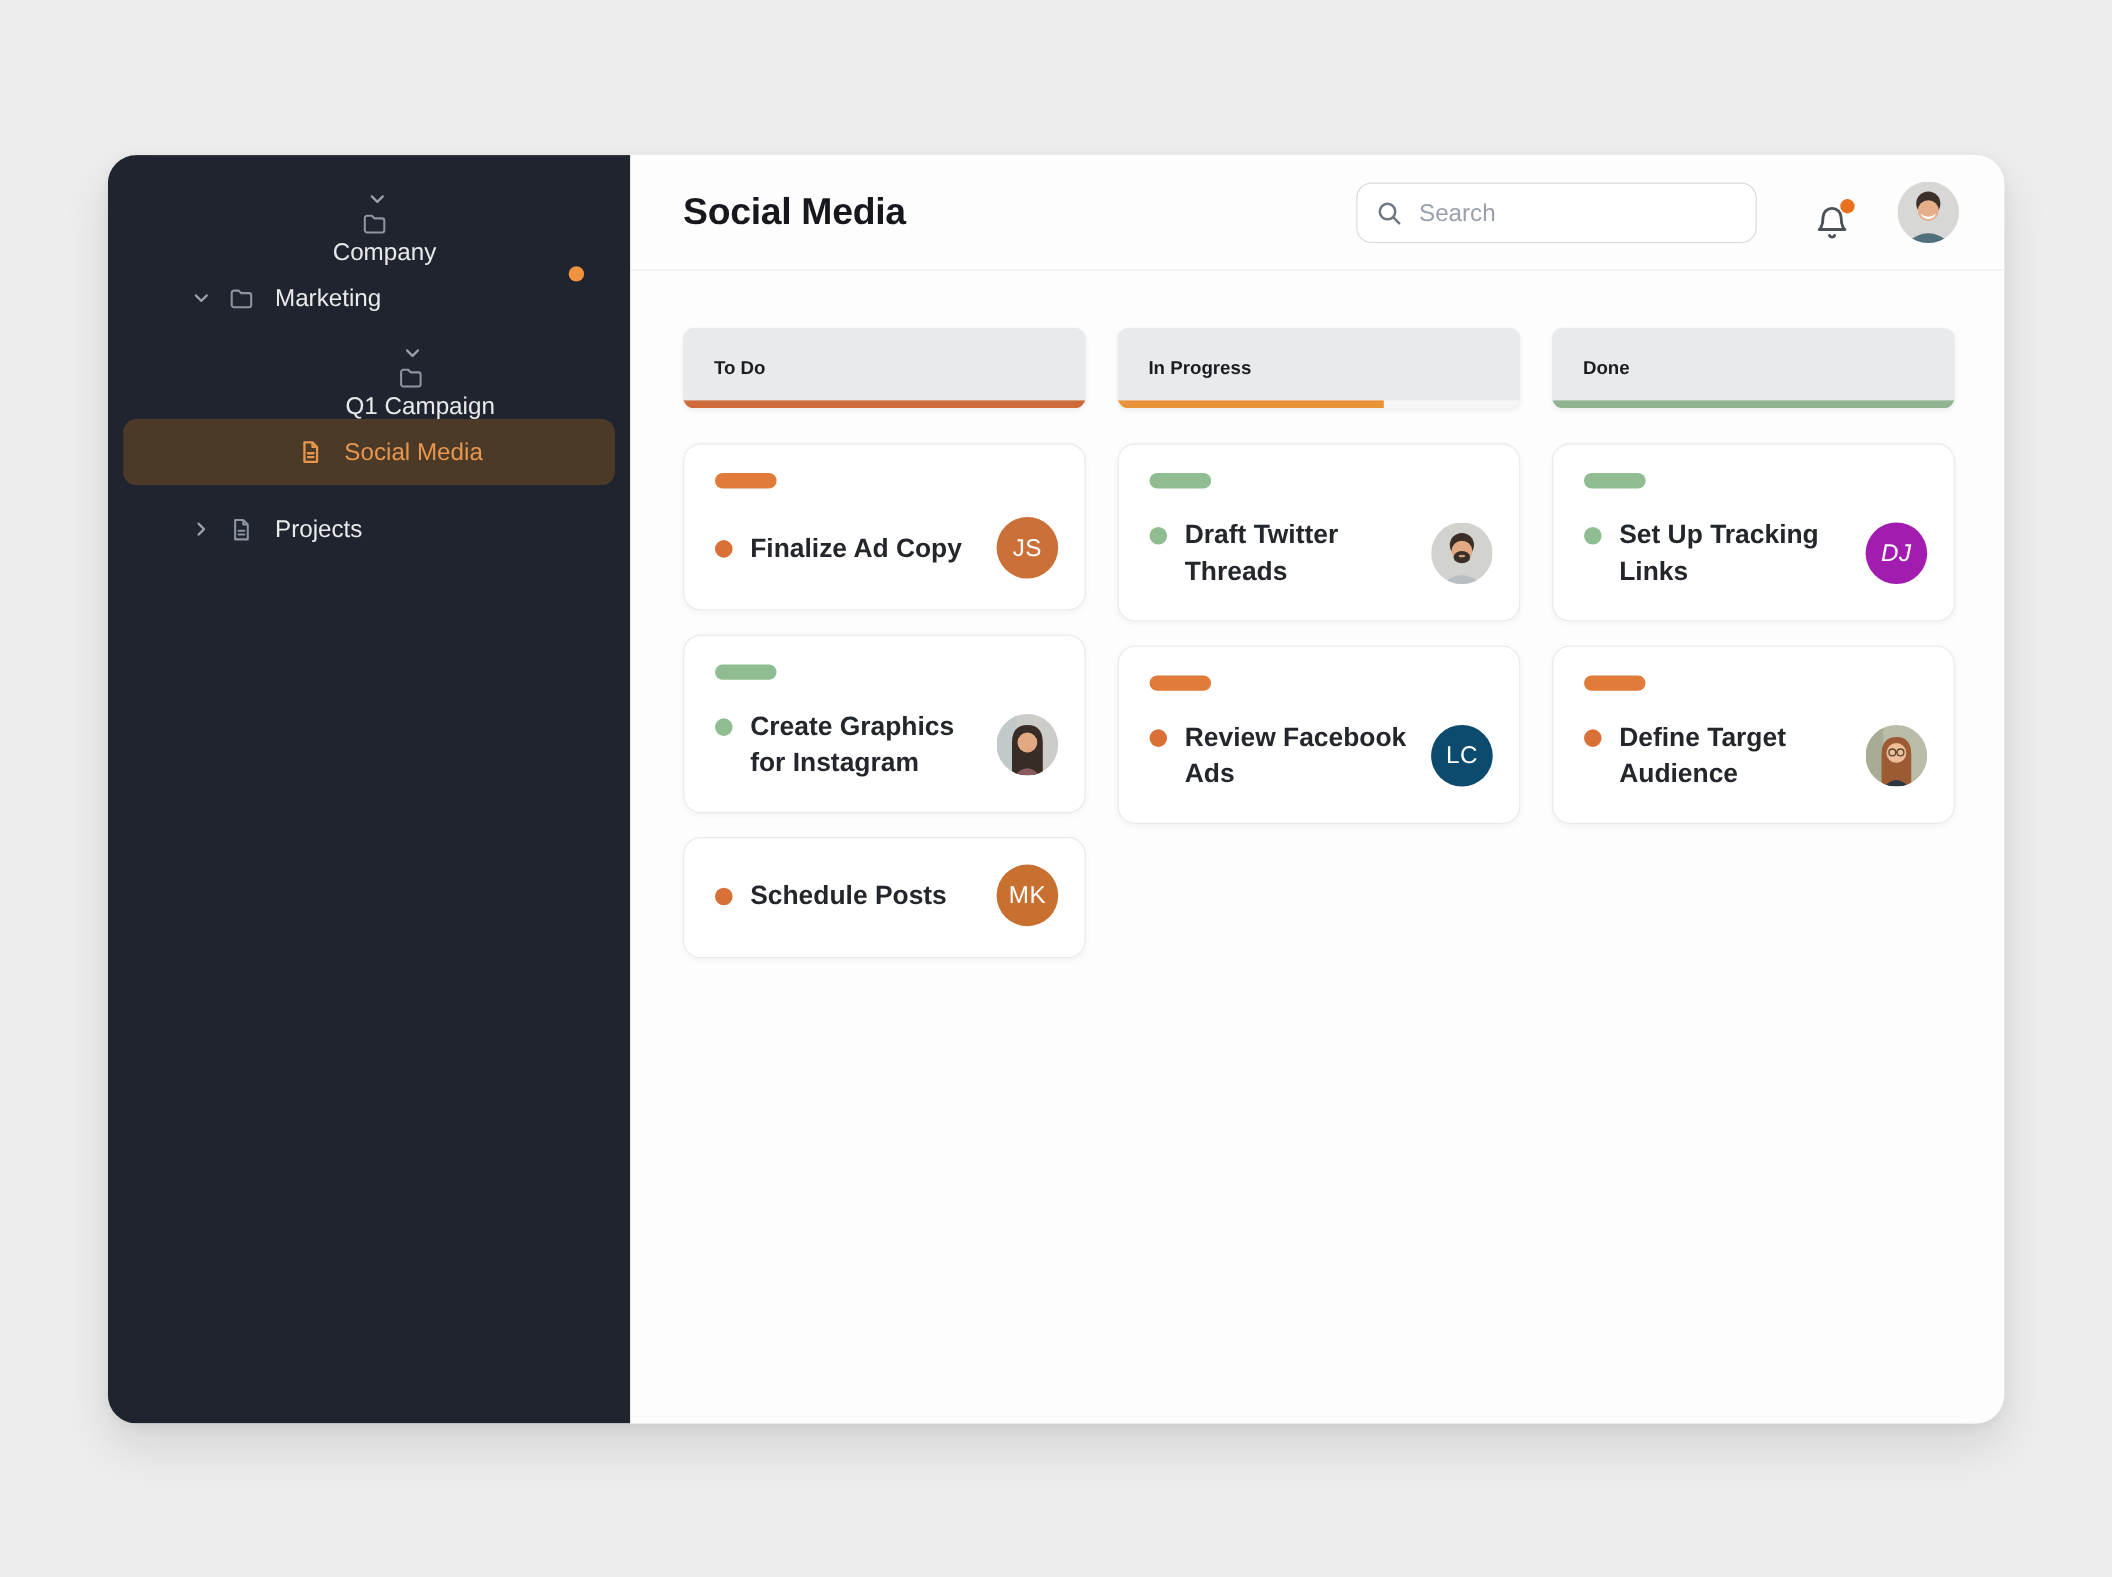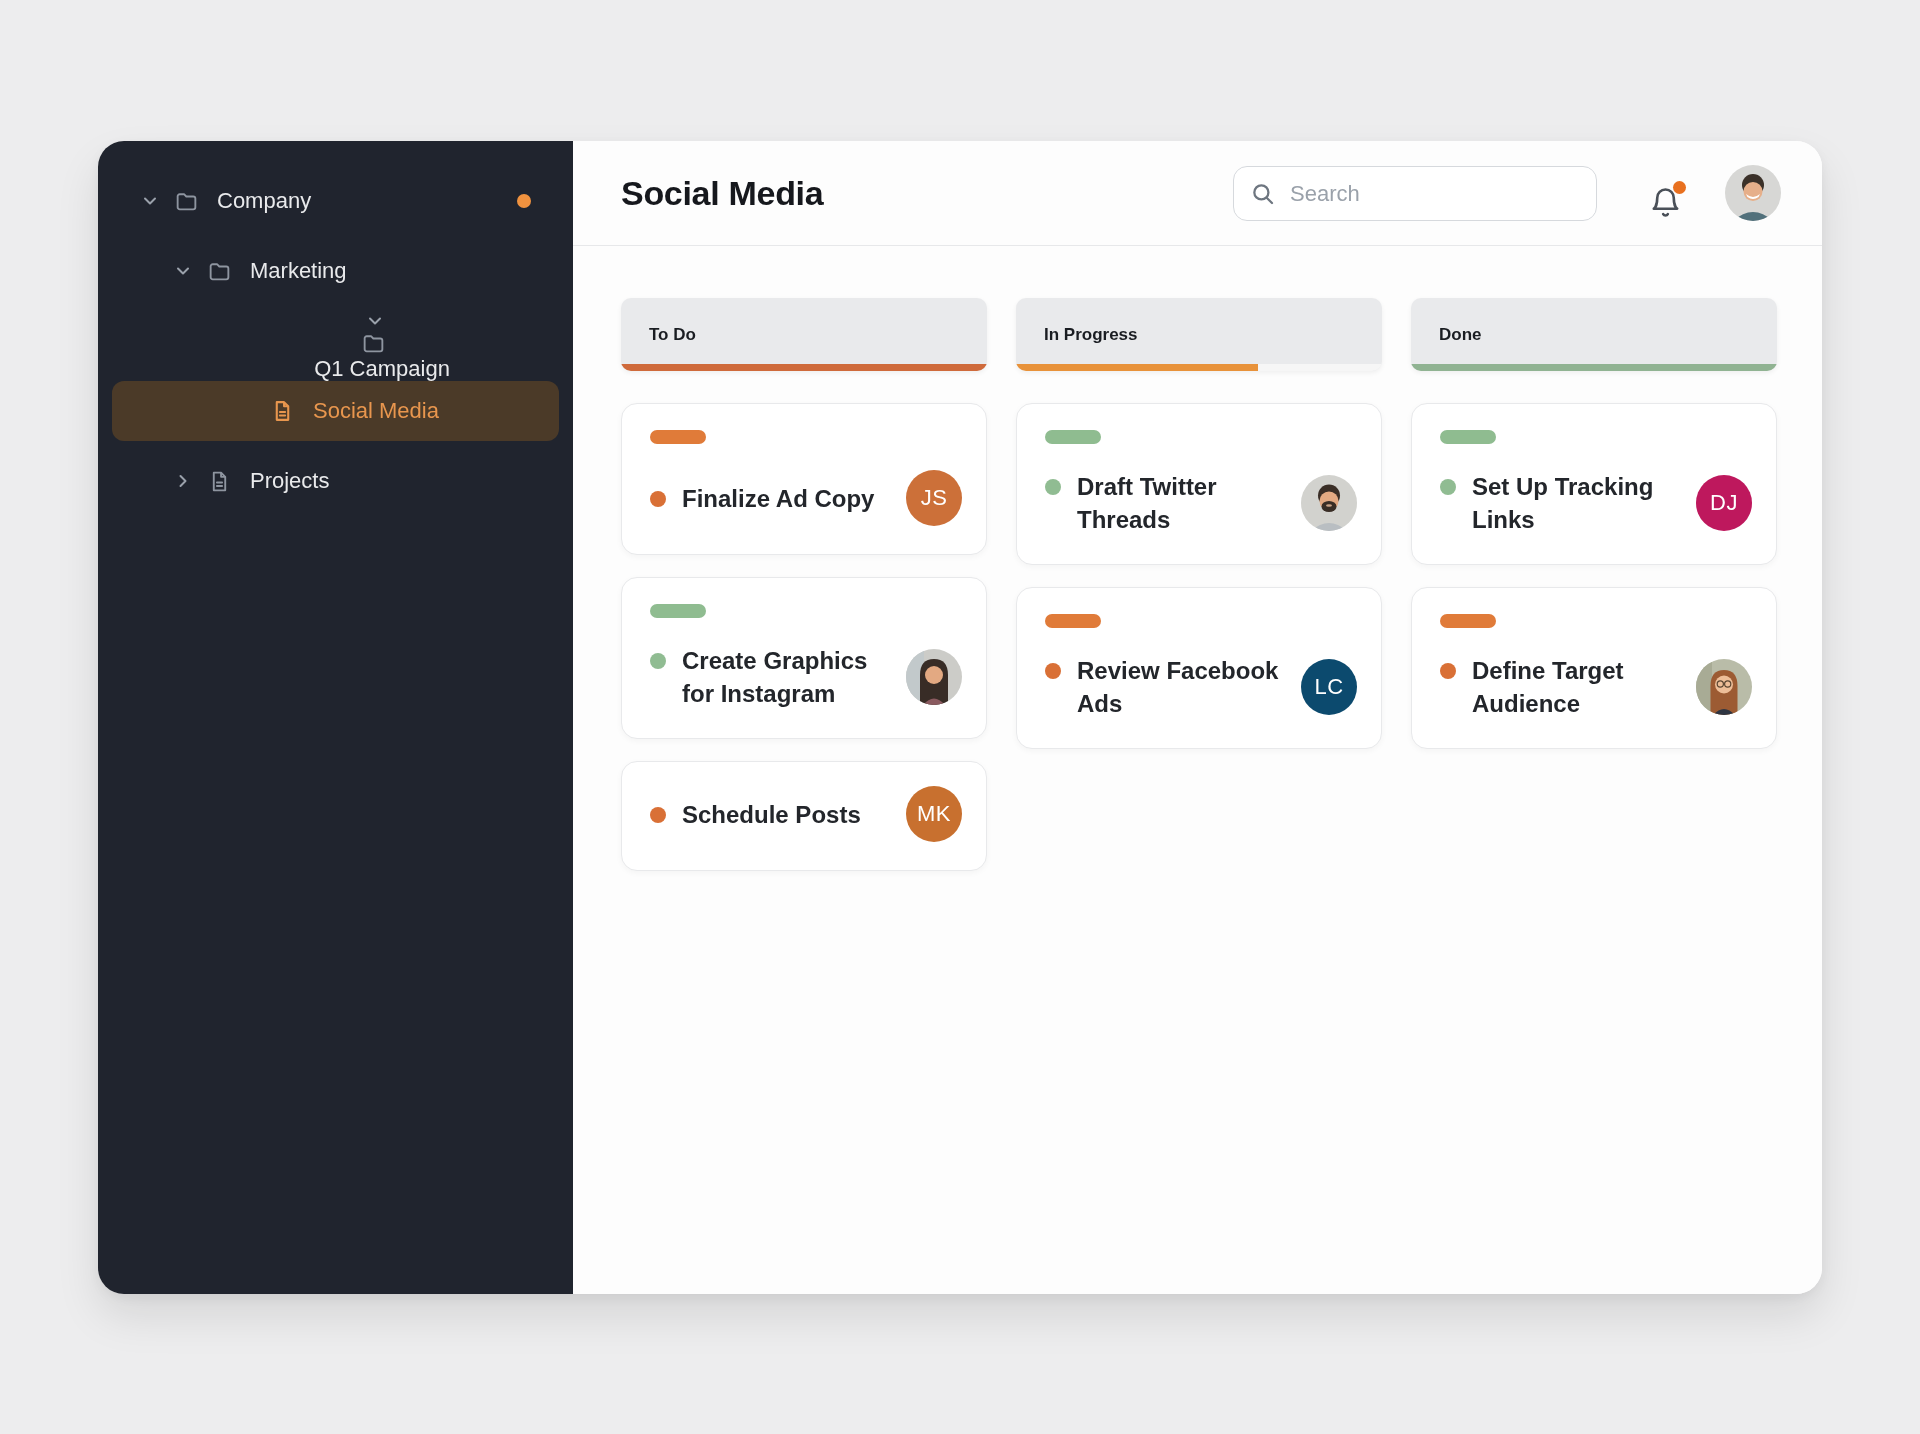--- a/index.html
+++ b/index.html
@@ -25,21 +25,21 @@
   }
   .tree-row {
     height:60px; margin:0 14px 10px 14px;
     display:flex; align-items:center;
     border-radius:12px;
     color:#e9eaec; font-size:22px;
     cursor:default;
   }
   .tree-row .chev { width:20px; height:20px; margin-right:14px; flex-shrink:0; display:flex; align-items:center; justify-content:center; }
   .tree-row .t-icon { width:25px; height:25px; margin-right:18px; flex-shrink:0; display:flex; align-items:center; justify-content:center; }
-  .row-company   { padding-left:28px; }
+  .row-company   { padding-left:28px;flex-direction:column; }
   .row-marketing { padding-left:61px; }
   .row-q1        { padding-left:93px;flex-direction:column; }
   .row-social    { padding-left:158px; background:#4b3a28; color:#e8964e; }
   .row-projects  { padding-left:61px; }
   .badge-dot {
     width:14px; height:14px; border-radius:50%;
     background:#f0923f; margin-left:auto; margin-right:28px; flex-shrink:0;
   }
   
   .main { flex:1; display:flex; flex-direction:column; background:#fdfdfd; }
@@ -325,21 +325,21 @@
           </div>
         </div>
 
         <div class="card">
           <div class="card-tag" style="background: rgb(143, 188, 144);"></div>
           <div class="card-row">
             <div class="card-left">
               <span class="status-dot" style="background: rgb(144, 188, 146);"></span>
               <span class="card-title">Set Up Tracking Links</span>
             </div>
-            <span class="assignee" style="background: #be185d;">
+            <span class="assignee" style="background: #a21caf; font-style: italic;">
               <span>DJ</span>
             </span>
           </div>
         </div>
 
         <div class="card">
           <div class="card-tag" style="background: rgb(224, 123, 57);"></div>
           <div class="card-row">
             <div class="card-left">
               <span class="status-dot" style="background: rgb(217, 112, 54);"></span>

